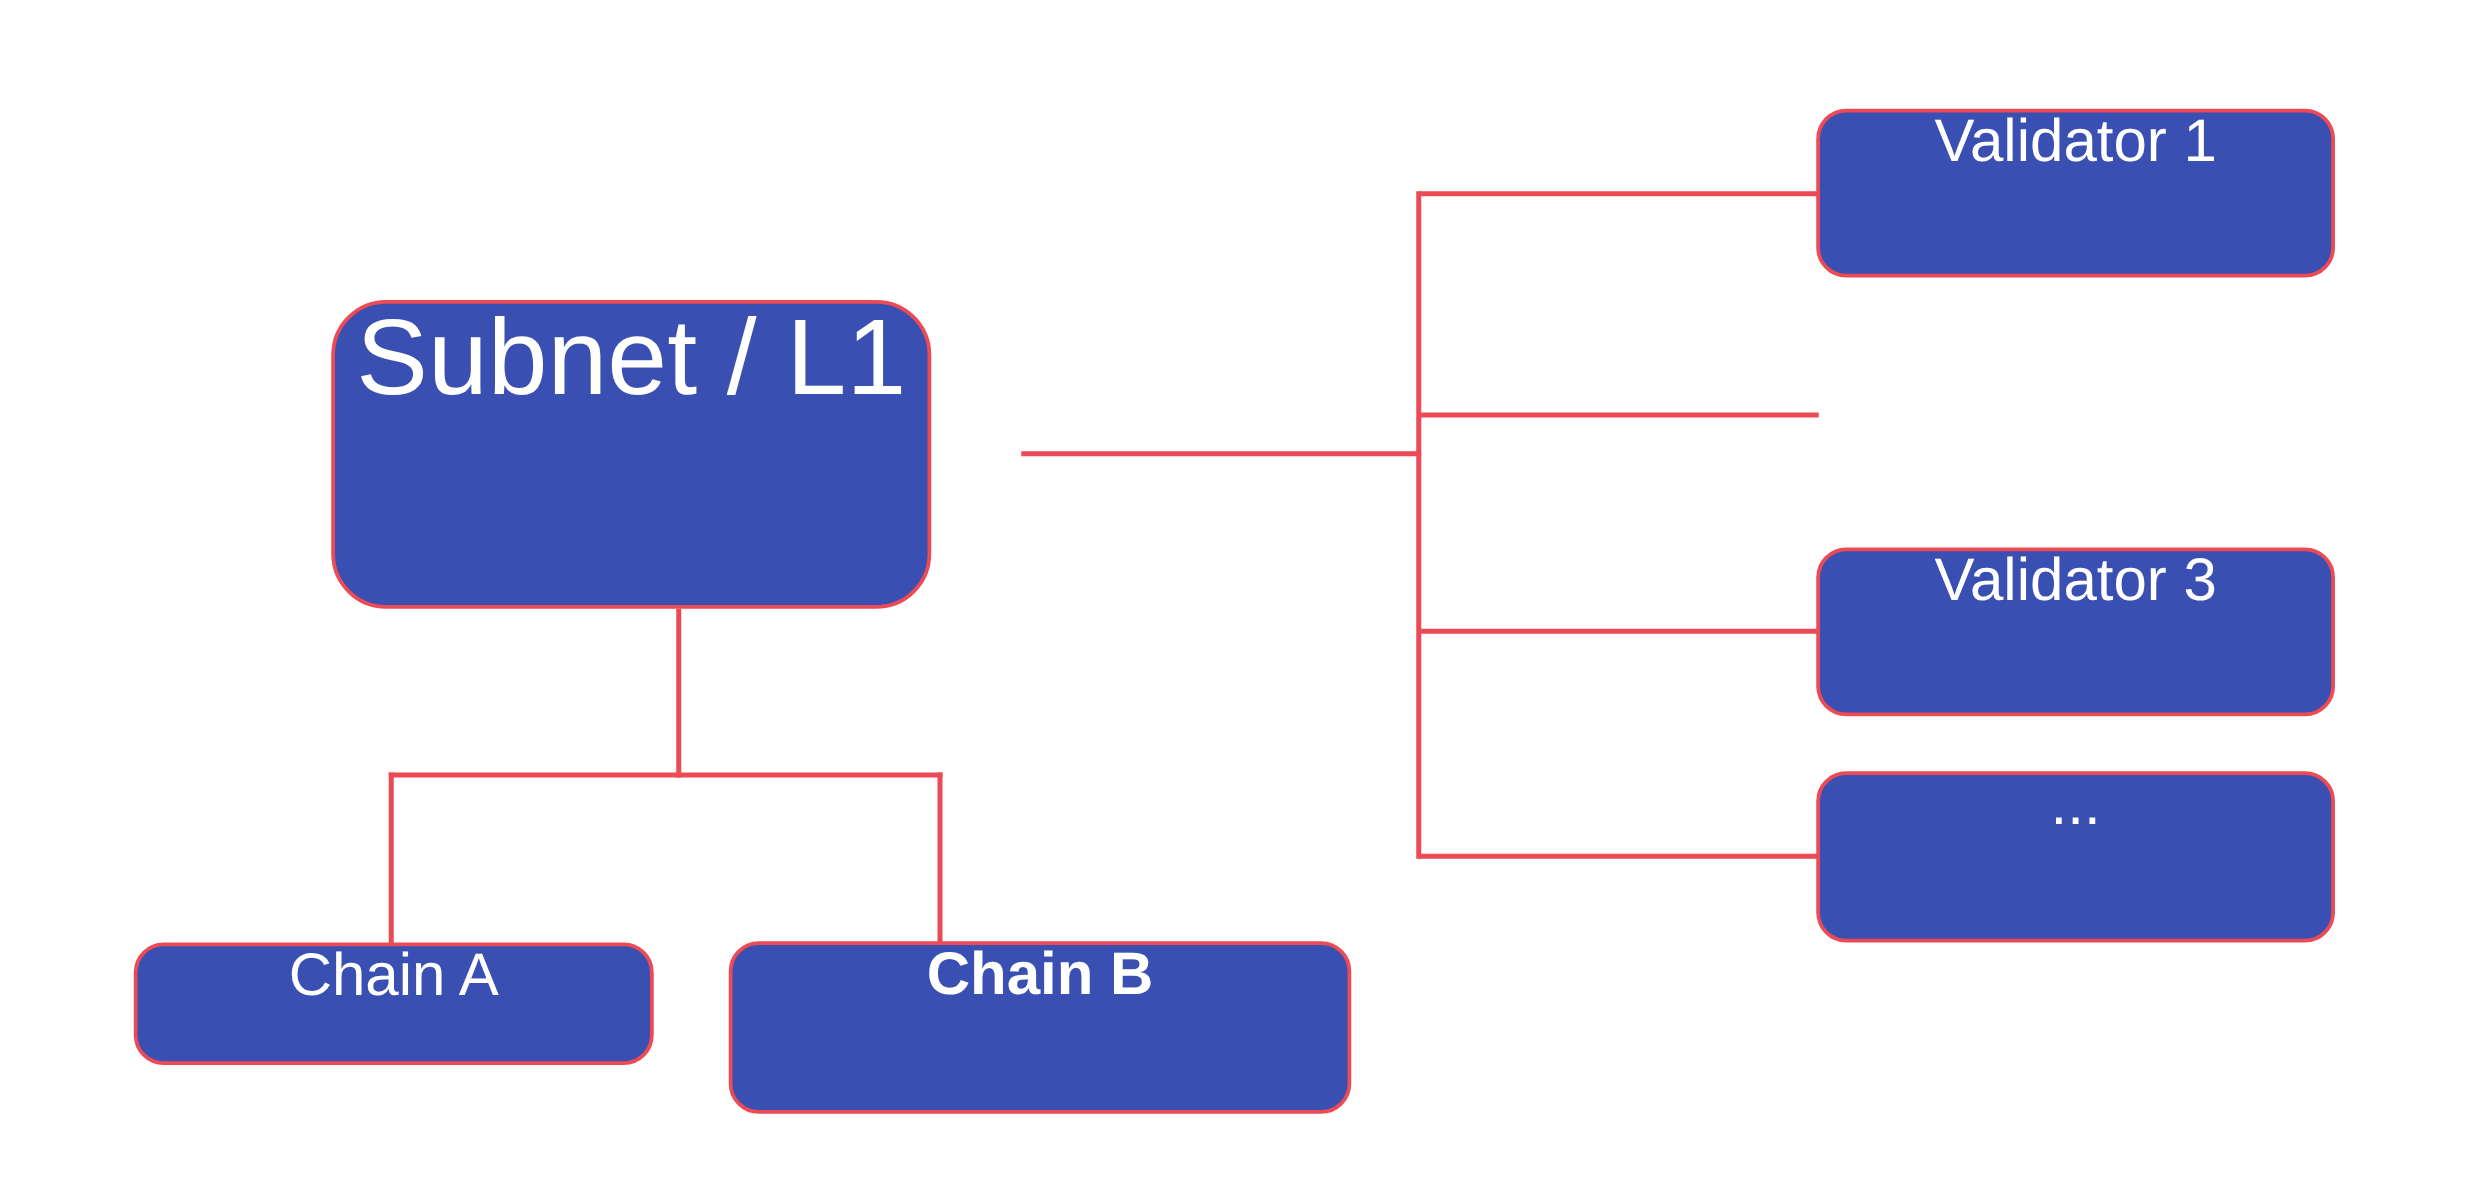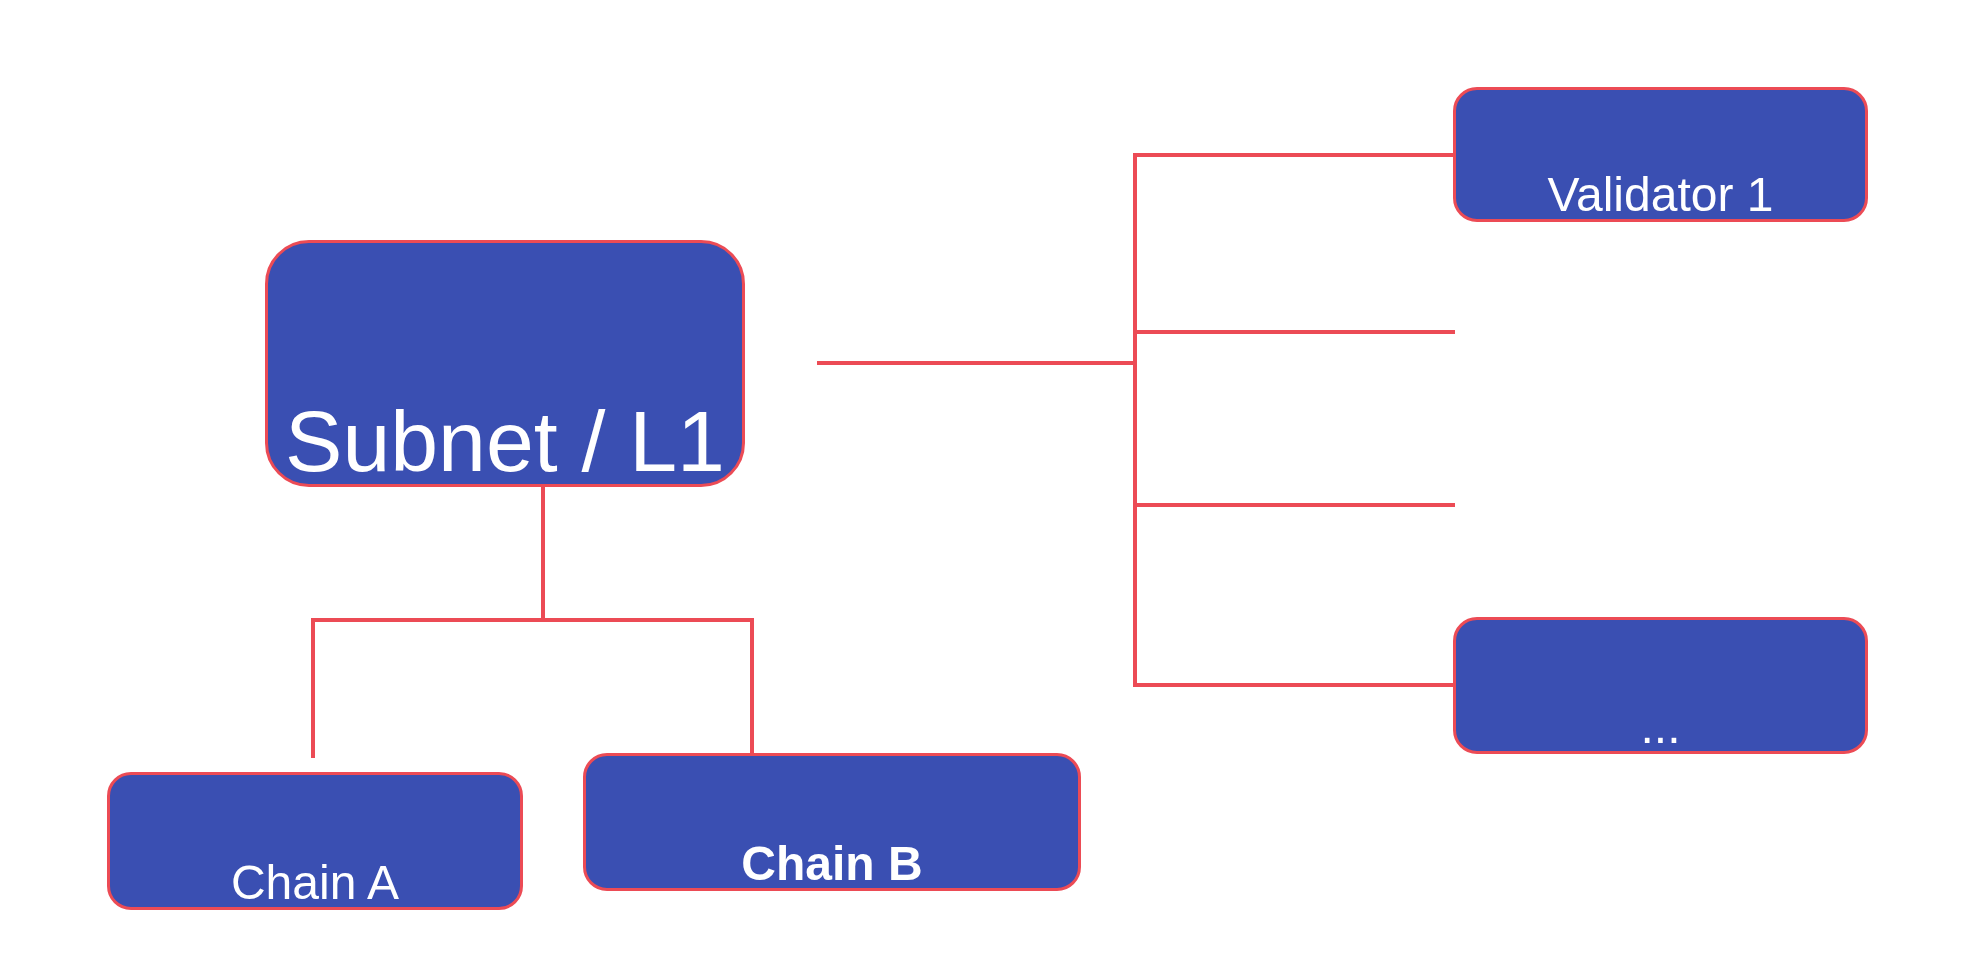--- a/index.html
+++ b/index.html
@@ -26,32 +26,32 @@
   }
   
   .node {
     position: absolute;
     box-sizing: border-box;
     background: #3A4FB2;
     border: 3px solid #EC4B55;
     border-radius: 24px;
     color: #FFFFFF;
     display: flex;
-    align-items: flex-end;
+    align-items: flex-start;
     justify-content: center;
     font-size: 48px;
     line-height: 1;
     white-space: nowrap;
   }
   .node--subnet {
     left: 265px; top: 240px; width: 480px; height: 247px;
     border-radius: 44px;
     font-size: 86px;
   }
-  .node--chain-a { left: 107px; top: 772px; width: 416px; height: 138px; }
+  .node--chain-a { left: 107px; top: 754px; width: 416px; height: 98px; }
   .node--chain-b { left: 583px; top: 753px; width: 498px; height: 138px; font-weight: bold; }
   .node--v1 { left: 1453px; top: 87px;  width: 415px; height: 135px; }
   .node--v2 { left: 1453px; top: 264px; width: 415px; height: 135px; }
   .node--v3 { left: 1453px; top: 438px; width: 415px; height: 135px; }
   .node--v4 { left: 1453px; top: 617px; width: 415px; height: 137px; }
 
   
   .edge--main      { left: 817px;  top: 361px; width: 320px; height: 4px; }
   .edge--trunk     { left: 1133px; top: 153px; width: 4px;   height: 534px; }
   .edge--b1        { left: 1135px; top: 153px; width: 320px; height: 4px; }
@@ -89,18 +89,21 @@
 
   <div class="node node--chain-b">
     <span>Chain B</span>
   </div>
 
   <div class="node node--v1">
     <span>Validator 1</span>
   </div>
 
 
+  <div class="node node--v3">
+    <span>Validator 3</span>
+  </div>
 
   <div class="node node--v4">
     <span>...</span>
   </div>
 
 </div>
 
 </body></html>

